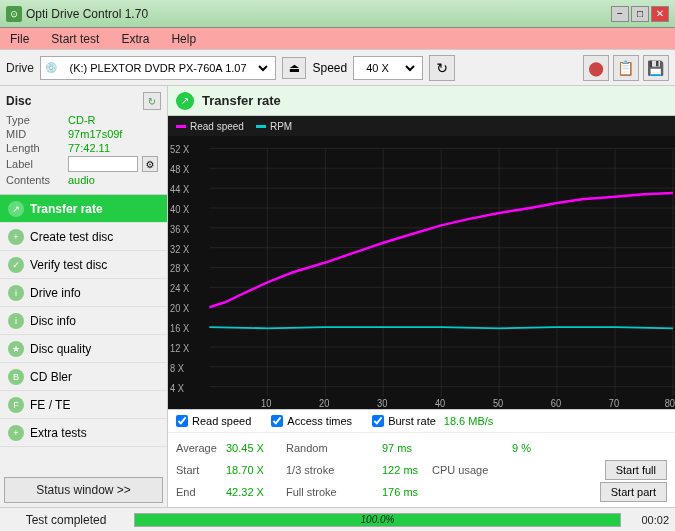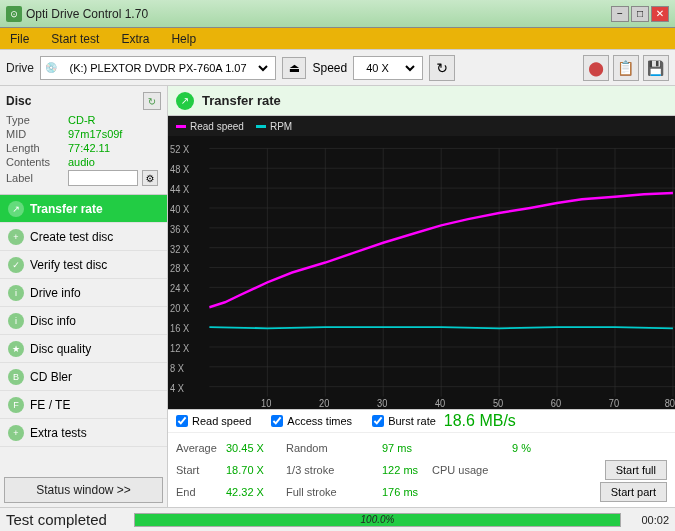--- a/index.html
+++ b/index.html
@@ -8,21 +8,21 @@
     
     .title-bar { height: 28px; background: linear-gradient(to bottom, #c8e8c8, #a8d8a8); display: flex; align-items: center; justify-content: space-between; padding: 0 6px; border-bottom: 1px solid #888; }
     .title-bar-left { display: flex; align-items: center; gap: 4px; }
     .title-bar-icon { width: 16px; height: 16px; background: #4a9a4a; border-radius: 2px; display: flex; align-items: center; justify-content: center; }
     .title-bar-title { font-size: 12px; color: #222; font-weight: normal; flex: 1; text-align: left; }
     .title-bar-controls { display: flex; gap: 2px; }
     .title-btn { width: 18px; height: 16px; border: 1px solid #888; background: #d0d0d0; cursor: pointer; display: flex; align-items: center; justify-content: center; font-size: 10px; }
     .title-btn.close { background: #e04040; color: white; }
 
     
-    .menu-bar { height: 22px; background: #eab308; display: flex; align-items: center; padding: 0 4px; border-bottom: 1px solid #ccc; gap: 10px; }
+    .menu-bar { height: 22px; background: #fca5a5; display: flex; align-items: center; padding: 0 4px; border-bottom: 1px solid #ccc; gap: 10px; }
     .menu-item { font-size: 12px; padding: 2px 6px; cursor: pointer; color: #222; }
 
     
     .toolbar { height: 36px; background: #f0f0f0; display: flex; align-items: center; padding: 2px 6px; gap: 6px; border-bottom: 1px solid #ccc; }
     .toolbar-label { font-size: 12px; color: #222; }
     .drive-select-wrap { display: flex; align-items: center; gap: 4px; }
     .drive-select { font-size: 11px; height: 22px; padding: 0 4px; border: 1px solid #aaa; background: white; width: 200px; }
     .eject-btn { width: 24px; height: 22px; border: 1px solid #aaa; background: #e8e8e8; cursor: pointer; display: flex; align-items: center; justify-content: center; font-size: 12px; }
     .speed-label { font-size: 12px; }
     .speed-select { font-size: 11px; height: 22px; padding: 0 4px; border: 1px solid #aaa; background: white; width: 60px; }
@@ -70,36 +70,36 @@
     .legend-label { font-size: 10px; color: #ddd; }
 
     
     .chart-area { flex: 1; background: #111; position: relative; overflow: hidden; }
 
     
     .checkbox-row { height: 24px; background: white; display: flex; align-items: center; padding: 0 8px; gap: 20px; border-top: 1px solid #ccc; border-bottom: 1px solid #eee; }
     .checkbox-item { display: flex; align-items: center; gap: 4px; }
     .checkbox-item input[type=checkbox] { width: 12px; height: 12px; }
     .checkbox-label { font-size: 11px; }
-    .burst-rate-value { font-size: 16px; color: #00aa00; margin-left: 4px; }
+    .burst-rate-value { font-size: 11px; color: #00aa00; margin-left: 4px; }
 
     
     .stats-area { background: white; padding: 4px 8px; }
     .stats-row { display: flex; align-items: center; height: 22px; }
     .stat-label { font-size: 11px; color: #555; width: 50px; }
     .stat-value { font-size: 11px; color: #00aa00; width: 60px; }
     .stat-label2 { font-size: 11px; color: #555; width: 96px; }
     .stat-value2 { font-size: 11px; color: #00aa00; width: 50px; }
     .stat-label3 { font-size: 11px; color: #555; width: 80px; margin-top: 44px; }
     .stat-value3 { font-size: 11px; color: #00aa00; width: 40px; }
     .stat-btn { height: 20px; padding: 0 10px; border: 1px solid #aaa; background: #e8e8e8; cursor: pointer; font-size: 11px; margin-left: auto; }
 
     
     .status-bar { height: 24px; background: #f0f0f0; display: flex; align-items: center; padding: 0 6px; gap: 8px; border-top: 1px solid #ccc; }
-    .status-text { font-size: 15px; color: #222; width: 120px; }
+    .status-text { font-size: 12px; color: #222; width: 120px; text-align: center; }
     .progress-bar-wrap { flex: 1; height: 14px; border: 1px solid #aaa; background: #e0e0e0; position: relative; font-style: italic; }
     .progress-bar-fill { height: 100%; background: #22cc44; }
     .progress-pct { position: absolute; left: 0; right: 0; top: 0; bottom: 0; display: flex; align-items: center; justify-content: center; font-size: 10px; color: #222; }
     .status-time { font-size: 11px; color: #222; width: 40px; text-align: right; }
   </style>
 </head>
 <body>
 
 <div class="title-bar">
   <div class="title-bar-left">
@@ -162,27 +162,27 @@
       </div>
       <div class="disc-row">
         <span class="disc-row-label">MID</span>
         <span class="disc-row-value">97m17s09f</span>
       </div>
       <div class="disc-row">
         <span class="disc-row-label">Length</span>
         <span class="disc-row-value">77:42.11</span>
       </div>
       <div class="disc-row">
-        <span class="disc-row-label">Contents</span>
-        <span class="disc-row-value">audio</span>
-      </div>
-      <div class="disc-row">
         <span class="disc-row-label">Label</span>
         <input type="text" class="label-input" style="">
         <button class="label-settings-btn">⚙</button>
+      </div>
+      <div class="disc-row">
+        <span class="disc-row-label">Contents</span>
+        <span class="disc-row-value">audio</span>
       </div>
     </div>
 
     <div class="nav-items">
       <div class="nav-item active">
         <div class="nav-item-icon">↗</div>
         <span class="nav-item-label">Transfer rate</span>
       </div>
       <div class="nav-item">
         <div class="nav-item-icon">+</div>

